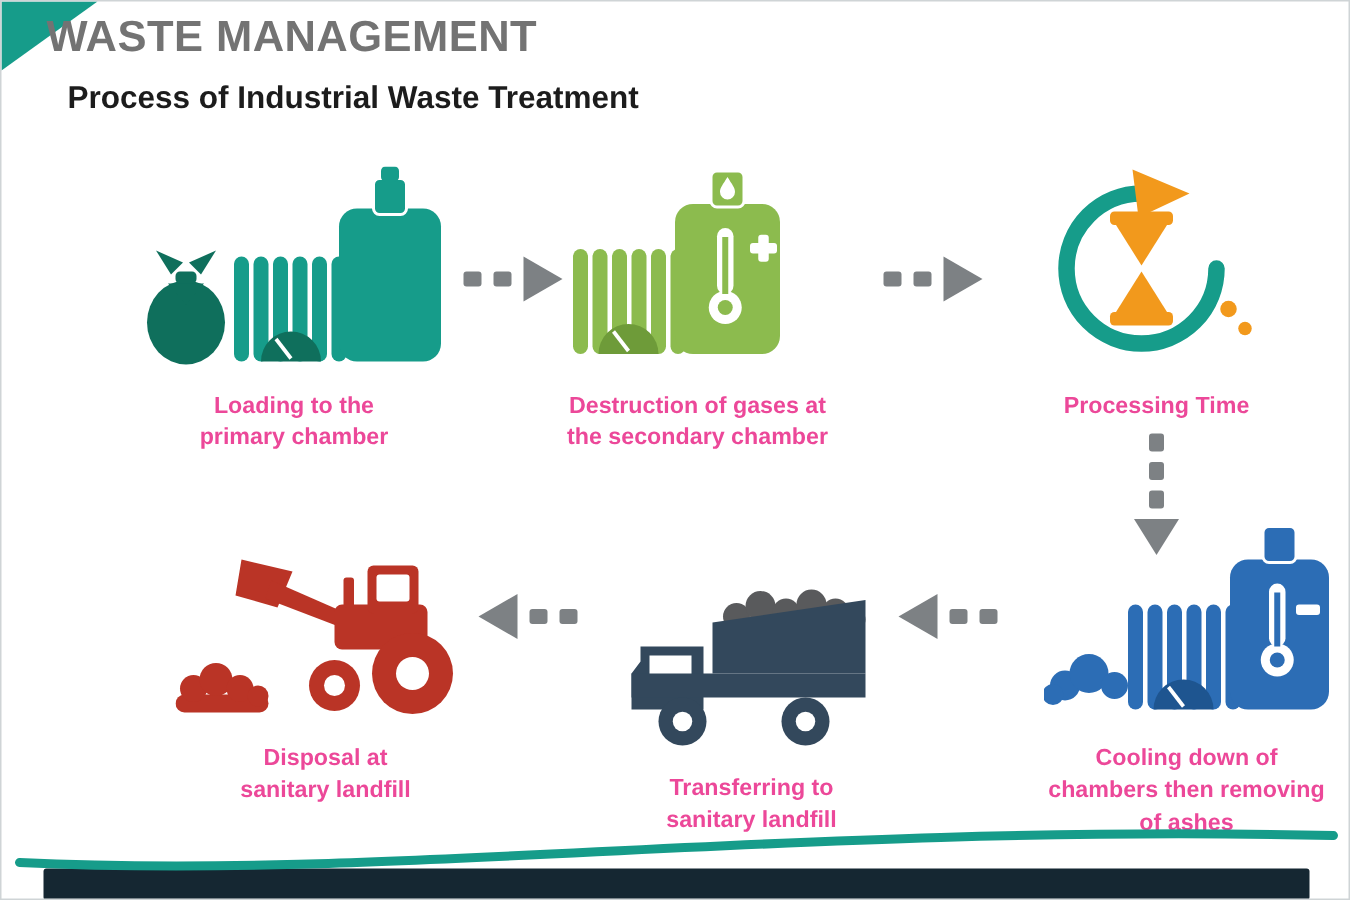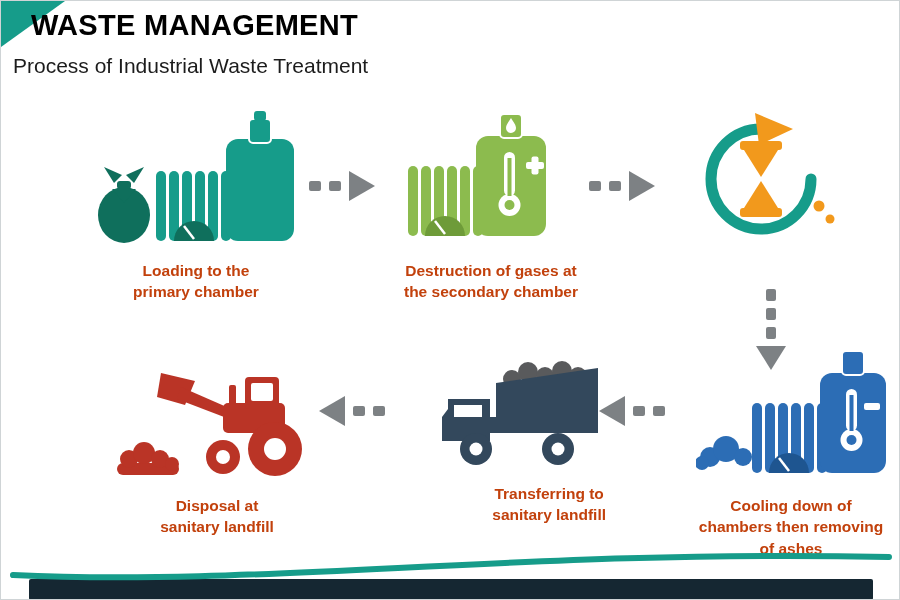--- a/index.html
+++ b/index.html
@@ -3,28 +3,28 @@
 <meta charset="utf-8">
 <style>
   * { margin:0; padding:0; box-sizing:border-box; }
   body { font-family:"Liberation Sans", sans-serif; background:#fff; }
   .page { position:relative; width:900px; height:600px; background:#fff; overflow:hidden; border:1px solid #cfd4d6; }
 
   .corner { position:absolute; top:0; left:0; width:0; height:0;
             border-top:46px solid var(--teal,#169c8a); border-right:64px solid transparent; }
 
   .title { position:absolute; left:30px; top:8px; font-size:29px; font-weight:800;
-           color:#000000; letter-spacing:.3px; }
-  .subtitle { position:absolute; left:12px; top:53px; font-size:21px; font-weight:400; color:#1c1c1c; }
+           color:#737373; letter-spacing:.3px; }
+  .subtitle { position:absolute; left:44px; top:53px; font-size:21px; font-weight:700; color:#1c1c1c; }
 
   .step { position:absolute; display:flex; flex-direction:column; align-items:center; }
   .icon-box { display:flex; align-items:flex-end; justify-content:center; }
   .row1 .icon-box { height:150px; }
   .row2 .icon-box { height:140px; }
-  .step-label { margin-top:14px; font-size:15.5px; font-weight:700; color:#c2410c;
+  .step-label { margin-top:14px; font-size:15.5px; font-weight:700; color:#ec4899;
                 text-align:center; white-space:pre-line; line-height:1.38; }
 
   .h-arrow { position:absolute; display:flex; align-items:center; gap:8px; }
   .v-arrow { position:absolute; display:flex; flex-direction:column; align-items:center; gap:7px; }
   .dash-h { width:12px; height:10px; background:var(--arrow,#7d8184); border-radius:2px; }
   .dash-v { width:10px; height:12px; background:var(--arrow,#7d8184); border-radius:2px; }
   .tri-right { width:0; height:0; border-top:15px solid transparent; border-bottom:15px solid transparent;
                border-left:26px solid var(--arrow,#7d8184); }
   .tri-left  { width:0; height:0; border-top:15px solid transparent; border-bottom:15px solid transparent;
                border-right:26px solid var(--arrow,#7d8184); }
@@ -76,21 +76,21 @@
     <div class="step-label">Loading to the
 primary chamber</div>
   </div>
 
   <div class="h-arrow" style="left:308px; top:170px;">
     <span class="dash-h"></span>
     <span class="dash-h"></span>
     <span class="tri-right"></span>
   </div>
 
-  <div class="step row1" style="left:375px; top:95px; width:230px;">
+  <div class="step row1" style="left:349px; top:95px; width:230px;">
     <div class="icon-box">
       <svg width="175" height="140" viewBox="0 0 175 140">
         <rect class="f-green" x="4" y="60" width="10" height="70" rx="5"></rect>
         <rect class="f-green" x="17" y="60" width="10" height="70" rx="5"></rect>
         <rect class="f-green" x="30" y="60" width="10" height="70" rx="5"></rect>
         <rect class="f-green" x="43" y="60" width="10" height="70" rx="5"></rect>
         <rect class="f-green" x="56" y="60" width="10" height="70" rx="5"></rect>
         <rect class="f-green" x="69" y="60" width="10" height="70" rx="5"></rect>
         <path class="f-greendark" d="M21 130 A 20 20 0 0 1 61 130 Z"></path>
         <line x1="41" y1="128" x2="31" y2="115" stroke="#fff" stroke-width="2.5"></line>
@@ -121,20 +121,21 @@
         <circle class="s-teal" cx="62" cy="68" r="50" fill="none" stroke="var(--orange,#f2991c)" stroke-width="11" stroke-dasharray="235 79" stroke-linecap="round"></circle>
         <polygon class="f-orange" points="56,2 94,18 60,34"></polygon>
         <circle class="f-orange" cx="120" cy="95" r="5.5"></circle>
         <circle class="f-orange" cx="131" cy="108" r="4.5"></circle>
         <rect class="f-orange" x="41" y="30" width="42" height="9" rx="3"></rect>
         <rect class="f-orange" x="41" y="97" width="42" height="9" rx="3"></rect>
         <polygon class="f-orange" points="45,39 79,39 62,66"></polygon>
         <polygon class="f-orange" points="62,70 79,97 45,97"></polygon>
       </svg>
     </div>
+    <div class="step-label">Processing Time</div>
   </div>
 
   <div class="v-arrow" style="left:755px; top:288px;">
     <span class="dash-v"></span>
     <span class="dash-v"></span>
     <span class="dash-v"></span>
     <span class="tri-down"></span>
   </div>
 
   <div class="step row2" style="left:675px; top:340px; width:230px;">
@@ -165,21 +166,21 @@
 chambers then removing
 of ashes</div>
   </div>
 
   <div class="h-arrow" style="left:598px; top:395px;">
     <span class="tri-left"></span>
     <span class="dash-h"></span>
     <span class="dash-h"></span>
   </div>
 
-  <div class="step row2" style="left:395px; top:328px; width:210px;align-items:flex-end;">
+  <div class="step row2" style="left:395px; top:360px; width:210px;">
     <div class="icon-box">
       <svg width="168" height="112" viewBox="0 0 168 112">
         <circle class="f-load" cx="74" cy="22" r="9"></circle>
         <circle class="f-load" cx="90" cy="15" r="10"></circle>
         <circle class="f-load" cx="107" cy="19" r="9"></circle>
         <circle class="f-load" cx="124" cy="14" r="10"></circle>
         <circle class="f-load" cx="140" cy="19" r="9"></circle>
         <circle class="f-load" cx="152" cy="24" r="8"></circle>
         <polygon class="f-navy" points="58,26 160,11 160,60 58,60"></polygon>
         <polygon class="f-navy" points="10,42 52,42 52,84 4,84 4,60 10,52"></polygon>

